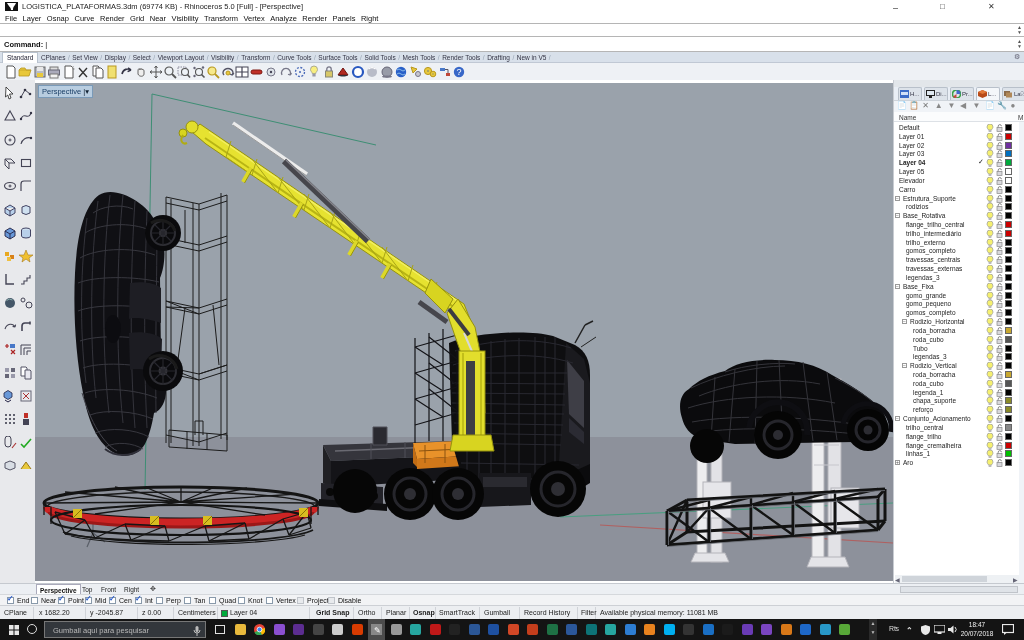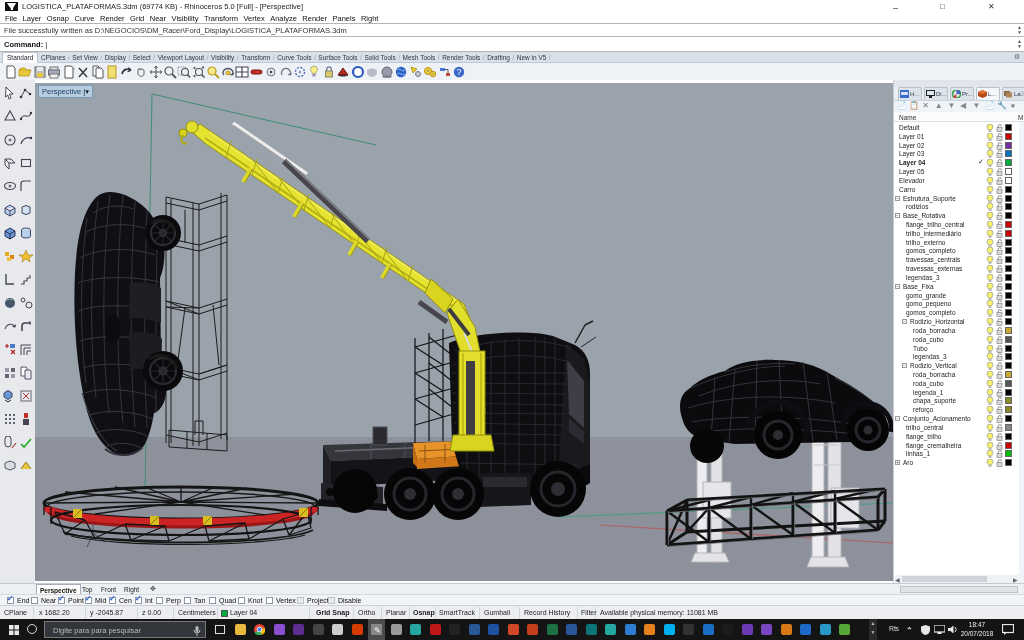--- a/index.html
+++ b/index.html
@@ -17,21 +17,20 @@
   <div class="abs" style="left:893px;top:3px;font-size:9px;color:#333;letter-spacing:0">–</div>
   <div class="abs" style="left:940px;top:2px;font-size:8px;color:#333">□</div>
   <div class="abs" style="left:988px;top:2px;font-size:8px;color:#333">✕</div>
 </div>
 
 <div class="abs menu" style="left:5px;top:12px;width:1019px;height:11px;background:#fff;font-size:7.5px;color:#111;padding-top:2px">
   <span>File</span><span>Layer</span><span>Osnap</span><span>Curve</span><span>Render</span><span>Grid</span><span>Near</span><span>Visibility</span><span>Transform</span><span>Vertex</span><span>Analyze</span><span>Render</span><span>Panels</span><span>Right</span>
 </div>
 
 <div class="abs" style="left:0;top:23px;width:1024px;height:14px;background:#fff;border:1px solid #b5b5b5;border-left:none;border-right:none">
-  <div class="abs" style="left:4px;top:2px;font-size:7.5px;color:#333">File successfully written as D:\NEGOCIOS\DM_Racer\Ford_Display\LOGISTICA_PLATAFORMAS.3dm</div>
   <div class="abs" style="right:2px;top:1px;font-size:5px;color:#555;line-height:5px;text-align:center">▲<br>▼</div>
 </div>
 
 <div class="abs" style="left:0;top:37px;width:1024px;height:15px;background:#fff;border-bottom:1px solid #b5b5b5">
   <div class="abs" style="left:4px;top:3px;font-size:7.5px;color:#111;font-weight:bold">Command: <span style="font-weight:normal">|</span></div>
   <div class="abs" style="right:2px;top:2px;font-size:5px;color:#555;line-height:5px;text-align:center">▲<br>▼</div>
 </div>
 
 <div class="abs" style="left:0;top:52px;width:1024px;height:11px;background:#d8e0ea;font-size:7px;color:#223;border-bottom:1px solid #c0c8d4"></div>
 <div class="abs" style="left:1014px;top:53px;font-size:7px;color:#667">⚙</div>
@@ -1056,21 +1055,21 @@
 
 <div class="abs" id="taskbar" style="left:0;top:619px;width:1024px;height:21px;background:#141414">
     <svg class="abs" style="left:9px;top:6px" width="10" height="10">
       <rect x="0" y="0" width="4.5" height="4.5" fill="#e8e8e8"></rect>
       <rect x="5.5" y="0" width="4.5" height="4.5" fill="#e8e8e8"></rect>
       <rect x="0" y="5.5" width="4.5" height="4.5" fill="#e8e8e8"></rect>
       <rect x="5.5" y="5.5" width="4.5" height="4.5" fill="#e8e8e8"></rect>
     </svg>
     <div class="abs" style="left:27px;top:5px;width:10px;height:10px;border:1.5px solid #ddd;border-radius:50%"></div>
     <div class="abs" style="left:44px;top:2px;width:162px;height:17px;background:#33373c;border:1px solid #777">
-      <div class="abs" style="left:8px;top:4px;font-size:7.5px;color:#b8b8b8">Digite para para pesquisar</div>
+      <div class="abs" style="left:8px;top:4px;font-size:7.5px;color:#b8b8b8">Gumball aqui para pesquisar</div>
       <svg class="abs" style="left:148px;top:4px" width="8" height="10">
         <rect x="2.5" y="0" width="3" height="6" rx="1.5" fill="#bbb"></rect>
         <path d="M1 4 a3 3 0 0 0 6 0 M4 7 V10" stroke="#bbb" fill="none"></path>
       </svg>
     </div>
     <div class="abs" style="left:215px;top:6px;width:10px;height:9px;border:1px solid #e0e0e0"></div>
     <div class="abs" style="left:234.5px;top:5px;width:11px;height:11px;background:#e8b93c;border-radius:2px"></div>
     <svg class="abs" style="left:254px;top:5px" width="11" height="11">
       <circle cx="5.5" cy="5.5" r="5.5" fill="#e84335"></circle>
       <path d="M0.5 8.5 A5.5 5.5 0 0 0 8 10.8 L5.5 5.5 Z" fill="#34a853"></path>

